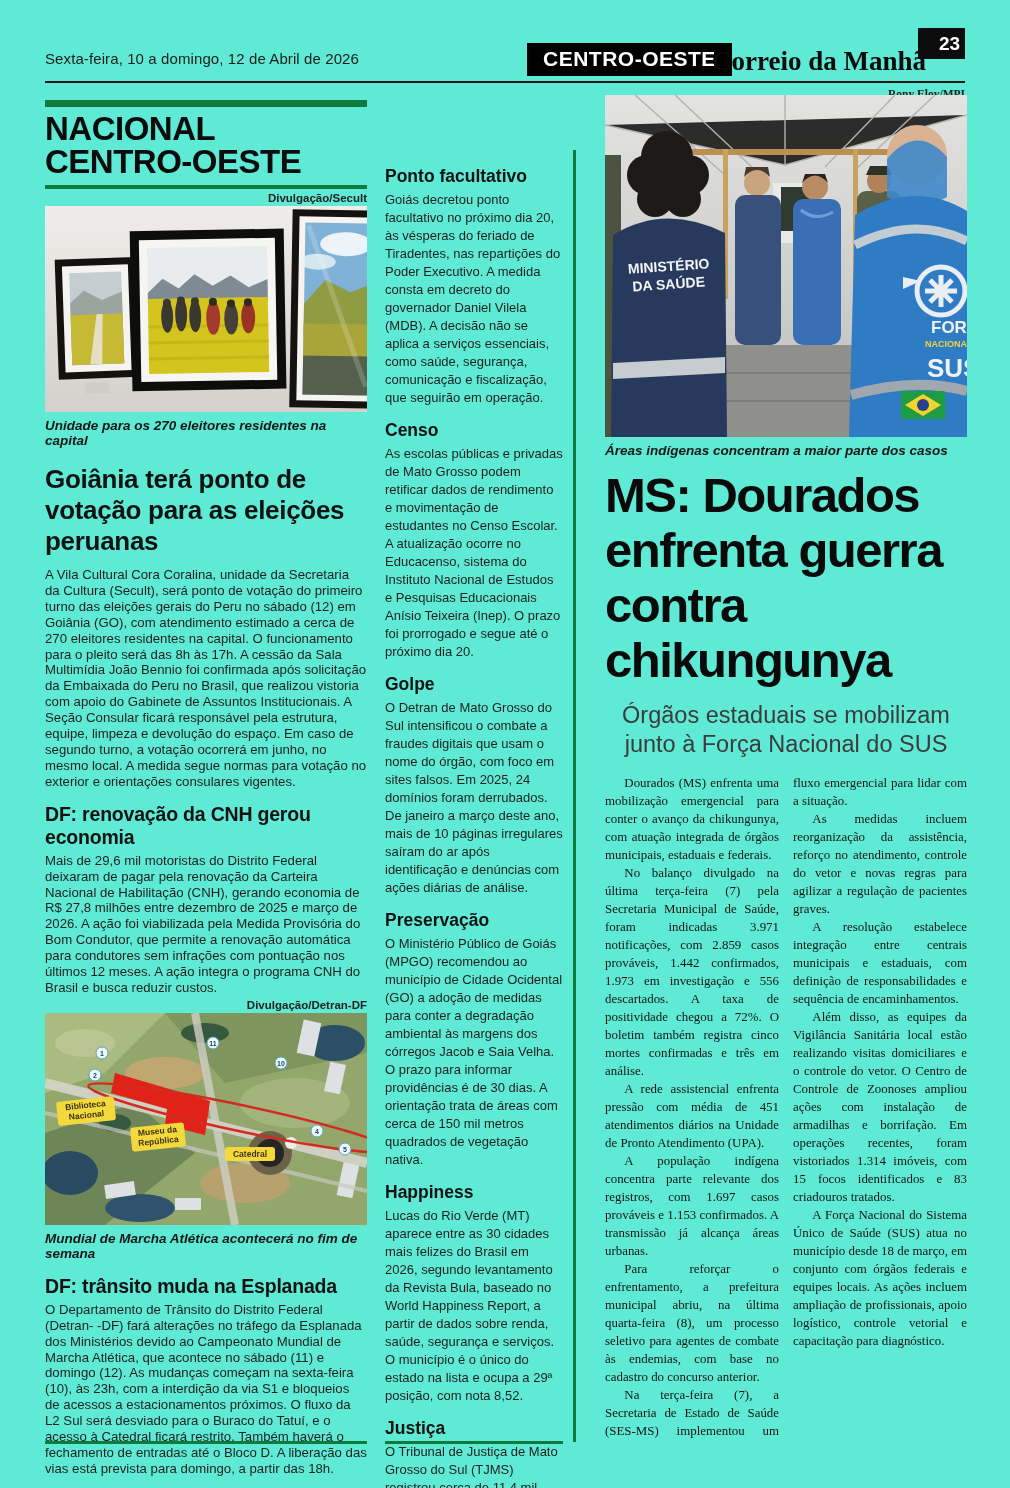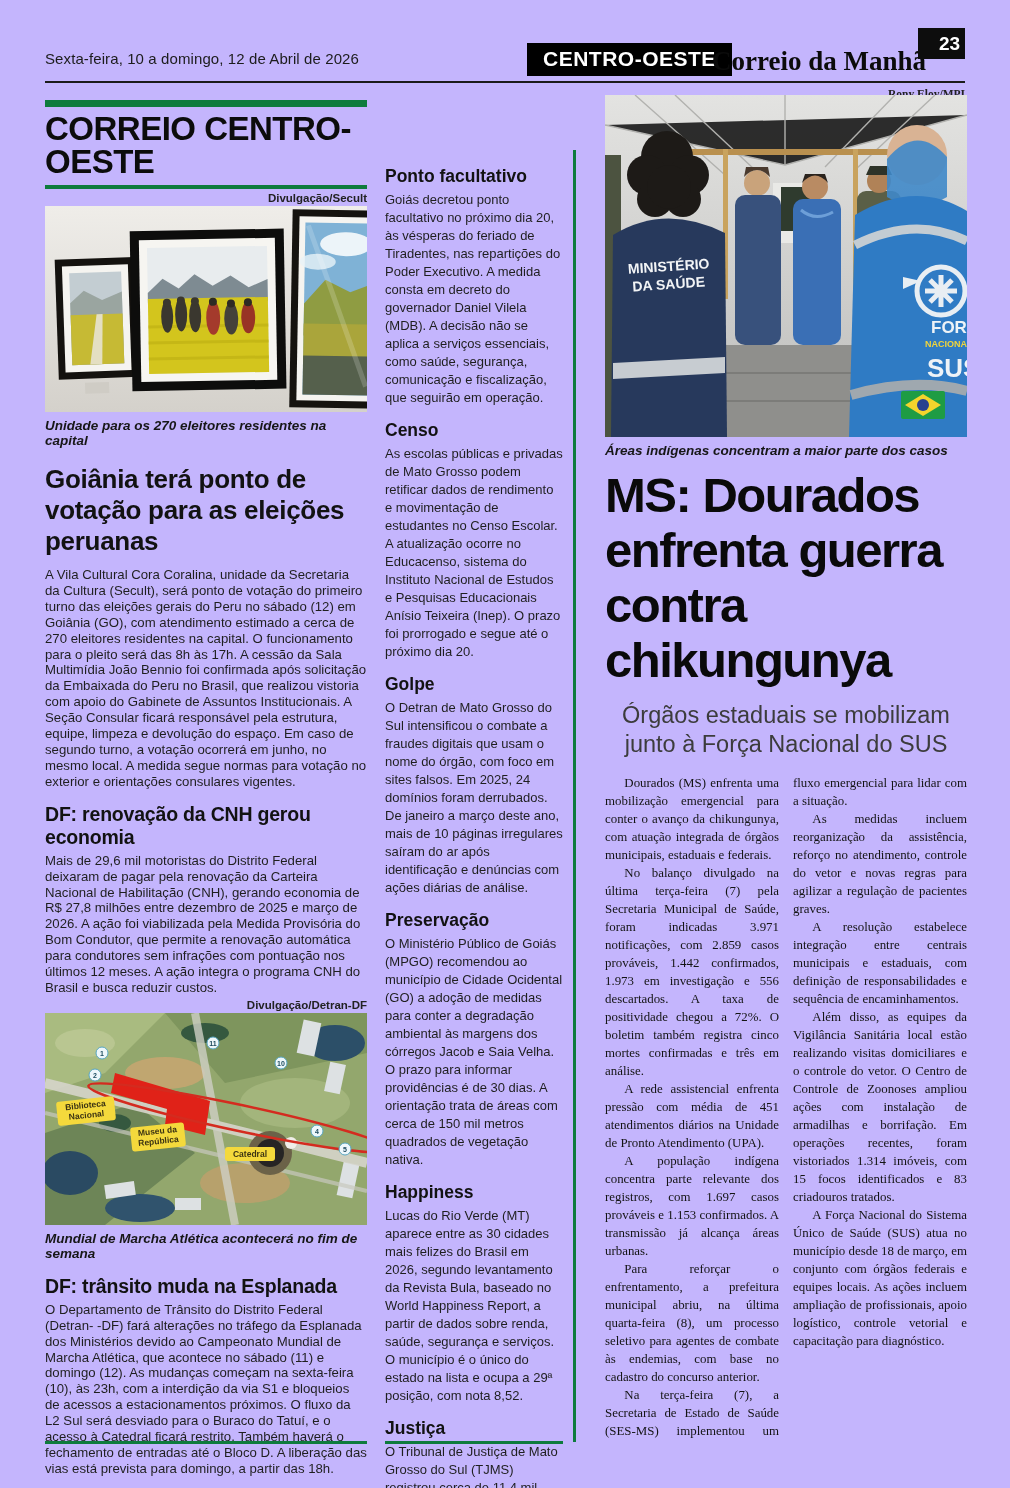--- a/index.html
+++ b/index.html
@@ -1,16 +1,16 @@
 <!DOCTYPE html>
 <html lang="pt"><head>
 <meta charset="utf-8">
 <style>
   html,body{margin:0;padding:0;background:#f3f3f1;}
-  .page{position:relative;width:1010px;height:1488px;background:#c4b5fd;margin:0 auto;
+  .page{position:relative;width:1010px;height:1488px;background:#5eead4;margin:0 auto;
         font-family:"Liberation Sans",sans-serif;color:#111;overflow:hidden;}
   .abs{position:absolute;}
   
   .date{left:45px;top:50px;font-size:15px;color:#1c1c1c;letter-spacing:.1px;}
   .section-box{left:527px;top:43px;background:#000;color:#fff;font-weight:800;
         font-size:21px;padding:4px 16px 5px;letter-spacing:.5px;}
   .masthead{right:84px;top:46px;font-family:"Liberation Serif",serif;font-weight:700;font-size:27px;color:#0b0b0b;}
   .pagenum{right:45px;top:28px;background:#0d0d0d;color:#fff;font-weight:700;font-size:19px;
         width:31px;height:31px;display:flex;align-items:center;justify-content:center;padding-left:16px;}
   .header-rule{left:45px;top:81px;width:920px;height:2px;background:#1b1b1b;}
@@ -50,21 +50,21 @@
 
   <div class="abs date">Sexta-feira, 10 a domingo, 12 de Abril de 2026</div>
   <div class="abs section-box">CENTRO-OESTE</div>
   <div class="abs masthead">Correio da Manhã</div>
   <div class="abs pagenum">23</div>
   <div class="abs header-rule"></div>
   <div class="abs credit-top">Rony Eloy/MPI</div>
 
   <div class="abs col-left">
     <div class="green-bar"></div>
-    <div class="kicker">CORREIO CENTRO-OESTE</div>
+    <div class="kicker">NACIONAL CENTRO-OESTE</div>
     <div class="green-rule"></div>
     <div class="credit">Divulgação/Secult</div>
 
     <svg class="photo-frame" width="322" height="206" viewBox="0 0 322 206" aria-hidden="true">
       <defs>
         <linearGradient id="wall" x1="0" y1="0" x2="0" y2="1">
           <stop offset="0" stop-color="#efede9"></stop>
             <stop offset="1" stop-color="#d4d1cb"></stop>
         </linearGradient>
       </defs>

